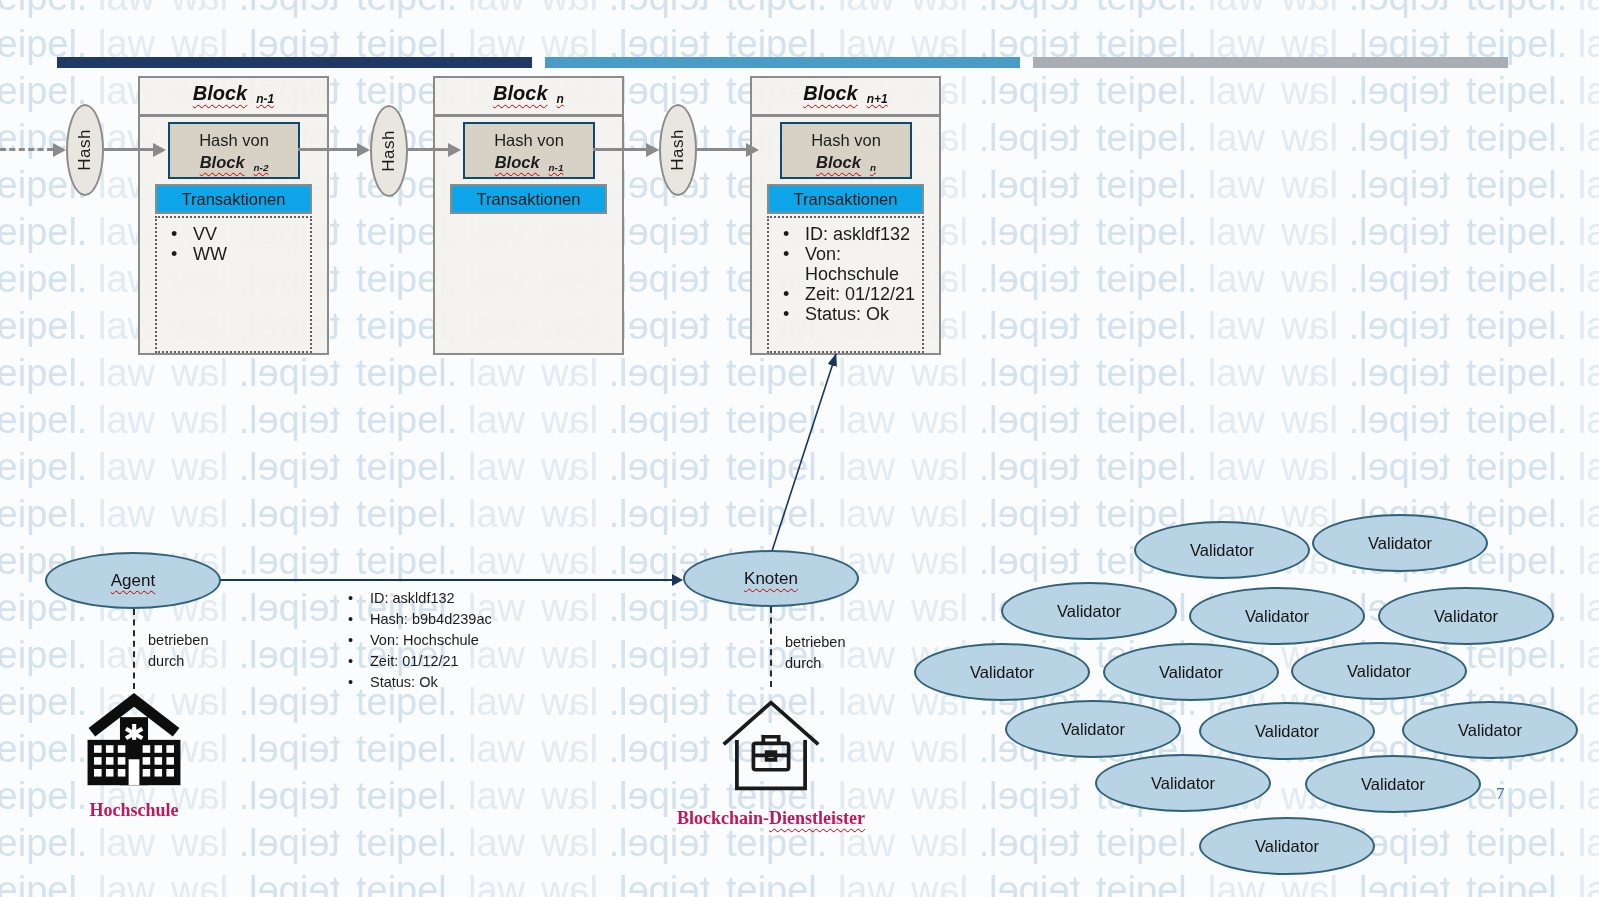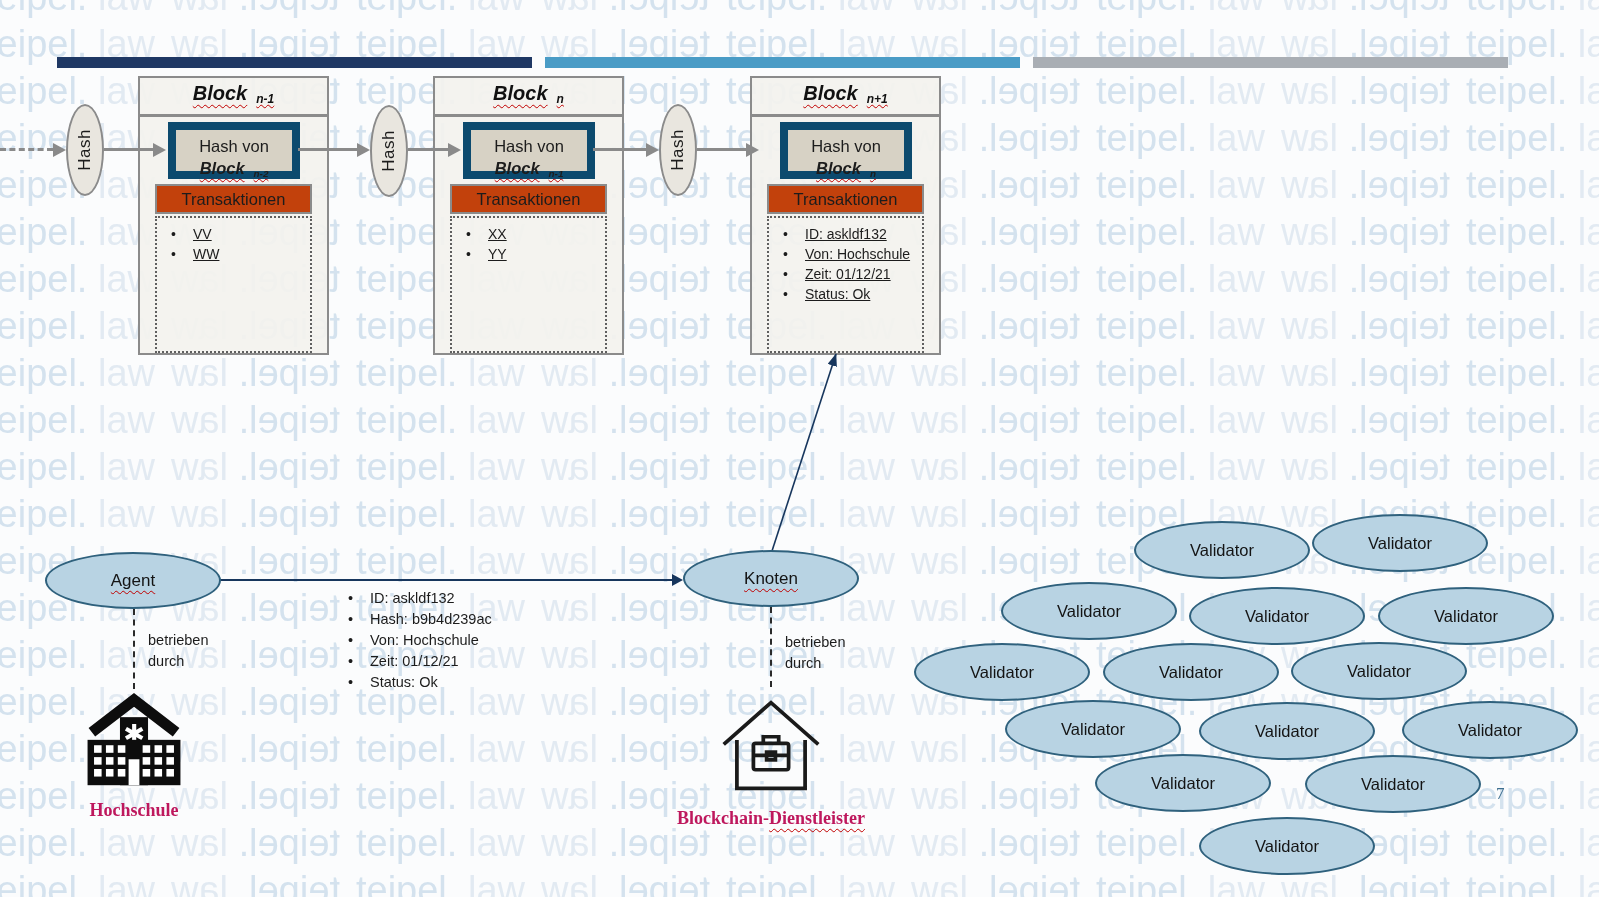--- a/index.html
+++ b/index.html
@@ -20,29 +20,29 @@
   .topbar{position:absolute; top:57px; height:11px; z-index:2;}
   
   .block{position:absolute; top:76px; width:191px; height:279px;
          background:rgba(243,242,238,0.92); border:2px solid #8b8b8b; z-index:3; box-sizing:border-box;}
   .block-title{height:32px; border-bottom:3px solid #8b8b8b; text-align:center;
                font-size:20px; font-weight:700; font-style:italic; color:#111; padding-top:4px; box-sizing:content-box;}
   .sub{font-size:0.60em; position:relative; bottom:-0.28em; margin-left:9px;}
   .sq{text-decoration:underline; text-decoration-style:wavy; text-decoration-color:#c00000;
       text-decoration-thickness:1px; text-underline-offset:4px;}
   .hashbox{position:absolute; left:28px; top:44px; width:132px; height:57px;
-           background:#d7d2c5; border:8px solid #0c4a6e; text-align:center; box-sizing:border-box;
+           background:#d7d2c5; border:2px solid #0c4a6e; text-align:center; box-sizing:border-box;
            font-size:16.5px; color:#1c1c1c; padding-top:5px; line-height:22px;}
   .hashbox .bl{font-weight:700; font-style:italic;}
   .transhead{position:absolute; left:15px; top:106px; width:157px; height:30px;
-             background:#c2410c; border:2px solid #8b8b8b; box-sizing:border-box;
+             background:#0ea5e9; border:2px solid #8b8b8b; box-sizing:border-box;
              text-align:center; font-size:16.5px; color:#1c1c1c; line-height:26px;}
   .transbody{position:absolute; left:15px; top:138px; width:157px; height:137px;
              border:2px dotted #5f5f5f; box-sizing:border-box;}
-  .translist{list-style:none; margin:6px 0 0 0; padding:0; font-size:14px; color:#1c1c1c;text-decoration:underline;}
+  .translist{list-style:none; margin:6px 0 0 0; padding:0; font-size:18px; color:#1c1c1c;}
   .translist li{position:relative; padding-left:36px; line-height:20px; white-space:pre-line;}
   .translist li:before{content:"\2022"; position:absolute; left:14px; top:0;}
   
   .hash-ellipse{position:absolute; width:38px; height:92px; border-radius:50%;
                 background:#e9e6df; border:2.5px solid #8b8b8b; z-index:4; box-sizing:border-box;}
   .hash-ellipse span{position:absolute; left:50%; top:50%; transform:translate(-50%,-50%) rotate(-90deg);
                      font-size:17px; color:#1c1c1c; letter-spacing:0.5px;}
   
   .hline{position:absolute; height:3px; background:#8a8a8a; z-index:5;}
   .hline-dashed{position:absolute; height:0; border-top:3px dashed #8a8a8a; z-index:5;}
@@ -127,26 +127,20 @@
 
   <div class="block" style="left:433px;">
     <div class="block-title">
       <span class="sq"><span>Block</span><span class="sub">n</span></span>
     </div>
     <div class="hashbox">
       <div>Hash von</div>
       <div class="bl"><span class="sq"><span>Block</span><span class="sub">n-1</span></span></div>
     </div>
     <div class="transhead">Transaktionen</div>
-    <div class="transbody">
-      <ul class="translist">
-        <li>XX</li>
-        <li>YY</li>
-      </ul>
-    </div>
   </div>
 
   <div class="block" style="left:750px;">
     <div class="block-title">
       <span class="sq"><span>Block</span><span class="sub">n+1</span></span>
     </div>
     <div class="hashbox">
       <div>Hash von</div>
       <div class="bl"><span class="sq"><span>Block</span><span class="sub">n</span></span></div>
     </div>

